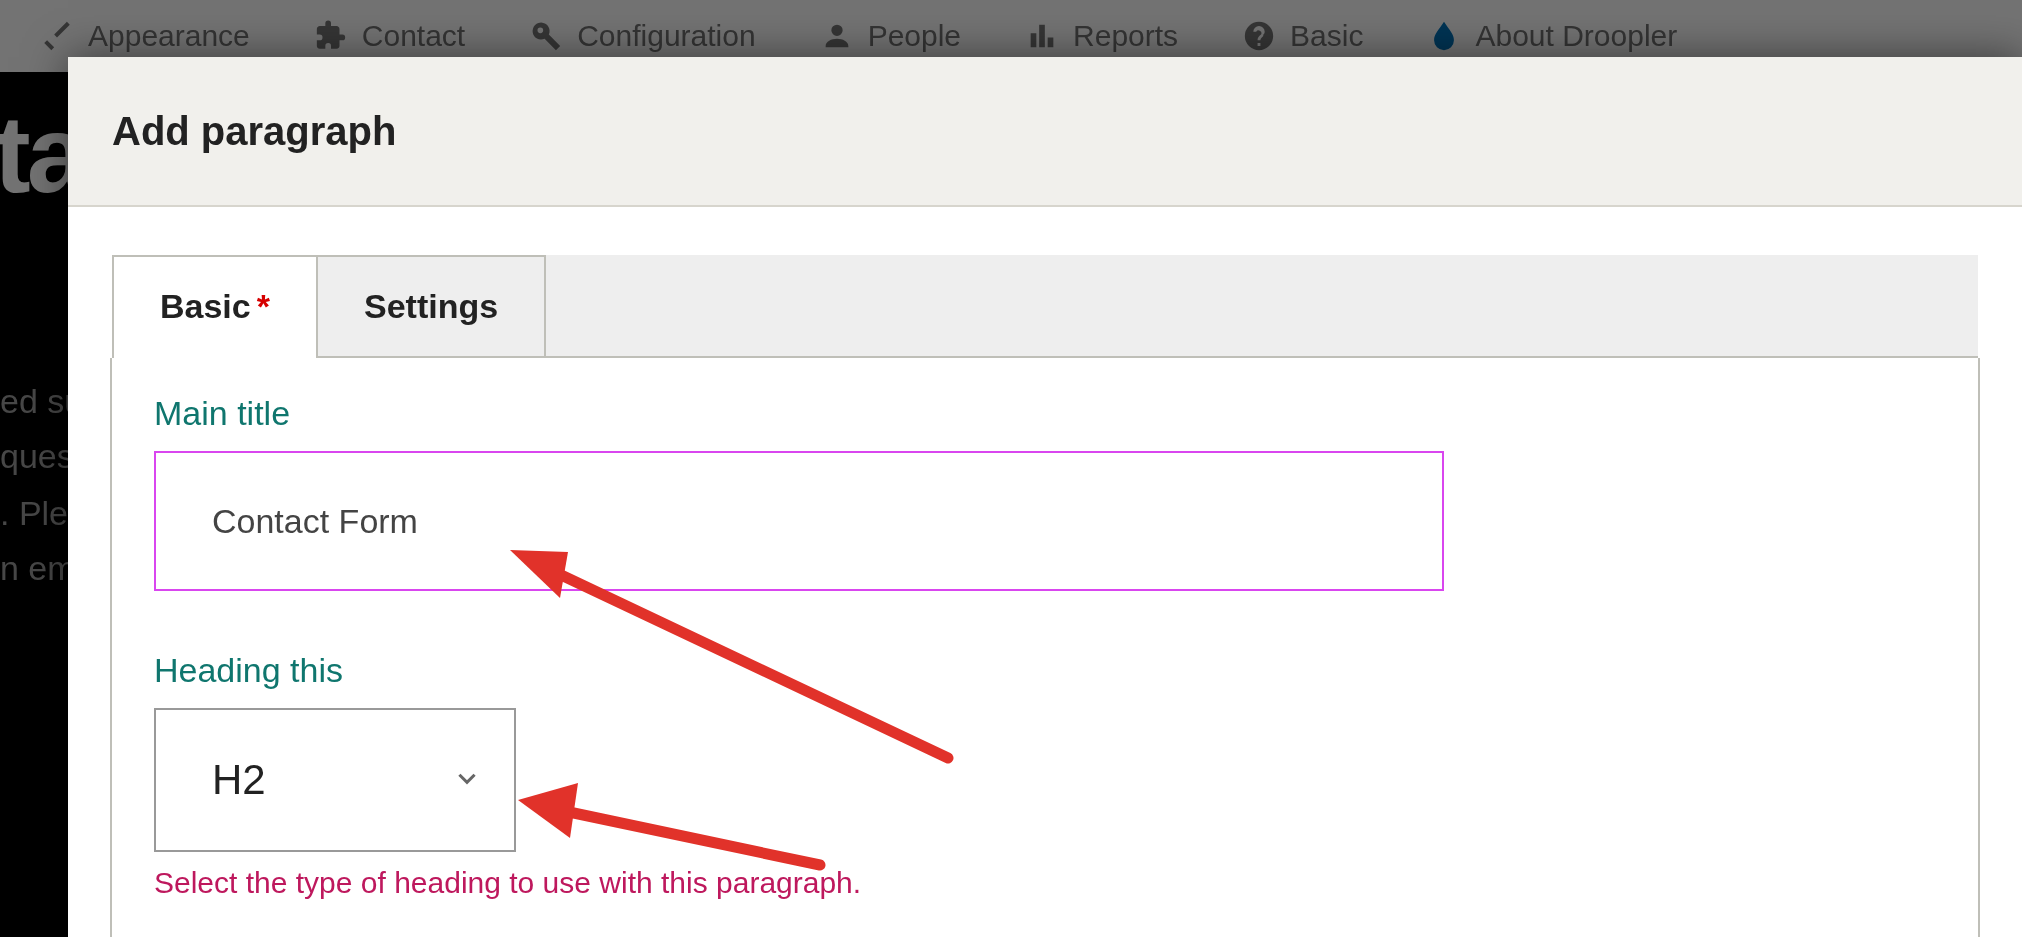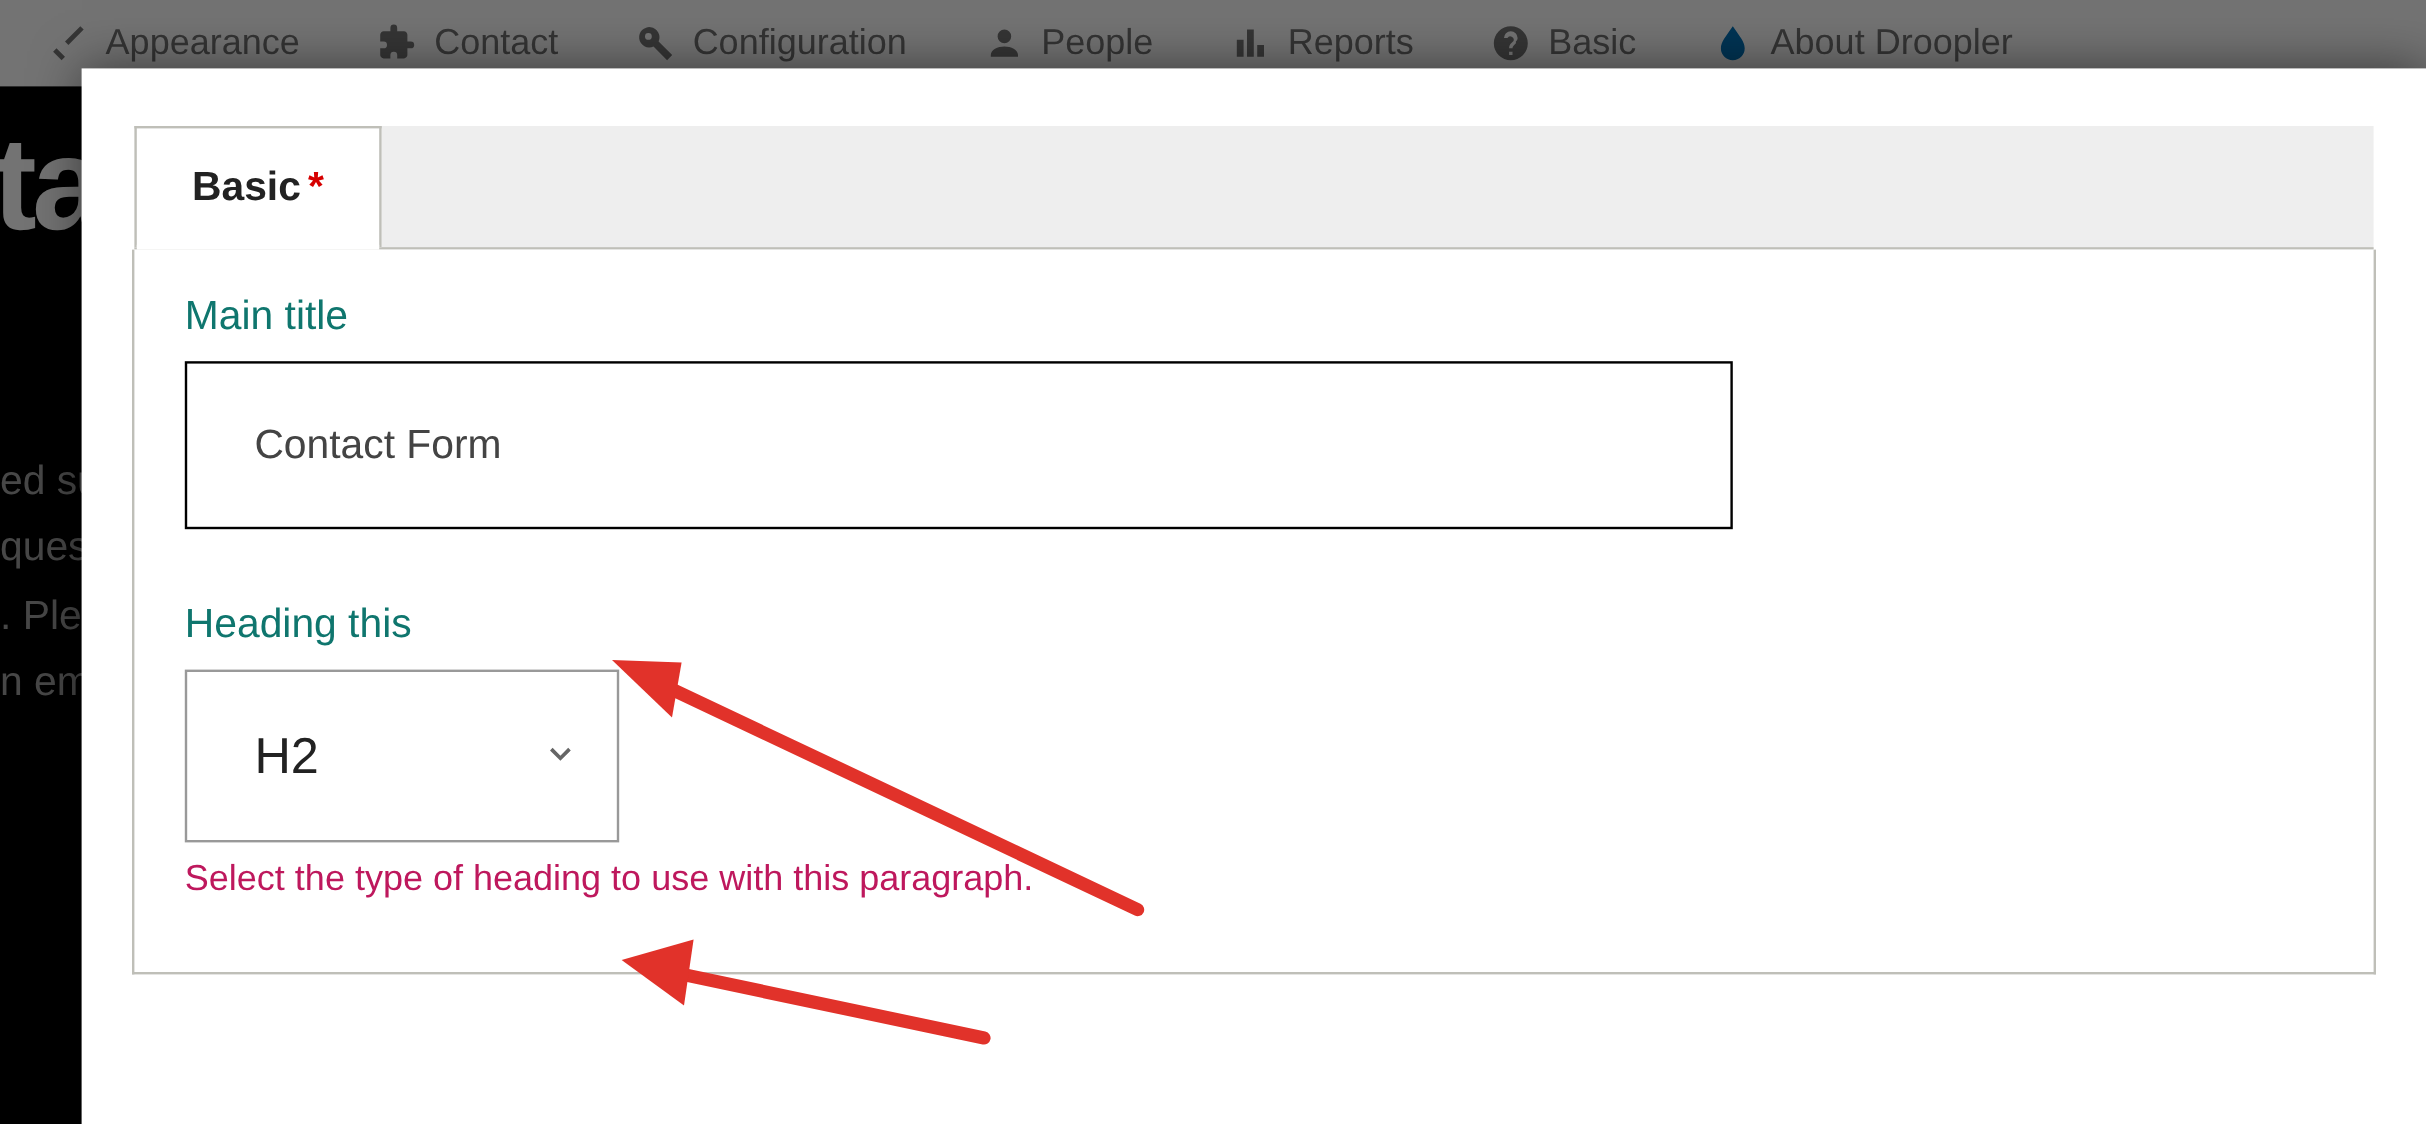--- a/index.html
+++ b/index.html
@@ -129,21 +129,21 @@
 
   .form-label {
     font-size: 34px;
     color: #0f766e;
     margin-bottom: 18px;
   }
 
   .text-input {
     width: 1290px;
     height: 140px;
-    border: 2px solid #000000;
+    border: 2px solid #d946ef;
     font-size: 34px;
     color: #444;
     padding: 0 56px;
     outline: none;
     display: block;
   }
 
   .spacer-30 { height: 60px; }
 
   .form-help {
@@ -252,25 +252,31 @@
   <div class="logo">ta</div>
   <div class="line l1">ed su</div>
   <div class="line l2">ques</div>
   <div class="line l3">. Ple</div>
   <div class="line l4">n em</div>
 </div>
 
 <div class="dim"></div>
 
 <div class="modal">
+  <div class="modal-header">
+    <h1>Add paragraph</h1>
+  </div>
 
   <div class="modal-body">
     <div class="tabs">
       <div class="tab active">
         <span>Basic</span><span class="req">*</span>
+      </div>
+      <div class="tab">
+        <span>Settings</span>
       </div>
     </div>
 
     <div class="form-area">
 
       <div class="form-label">Main title</div>
       <input type="text" class="text-input" value="Contact Form" style="">
 
       <div class="spacer-30"></div>
 

